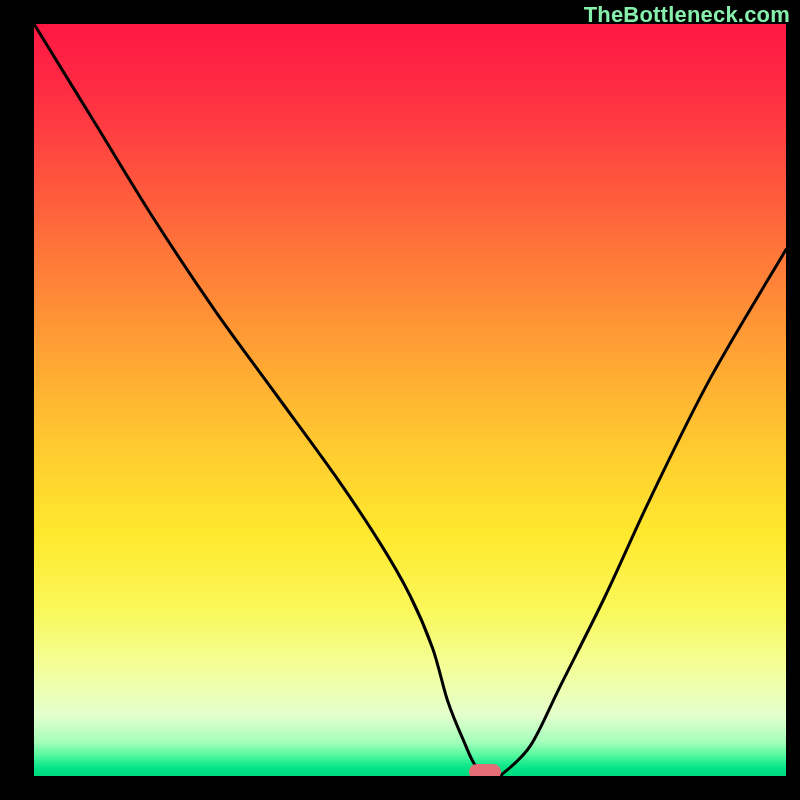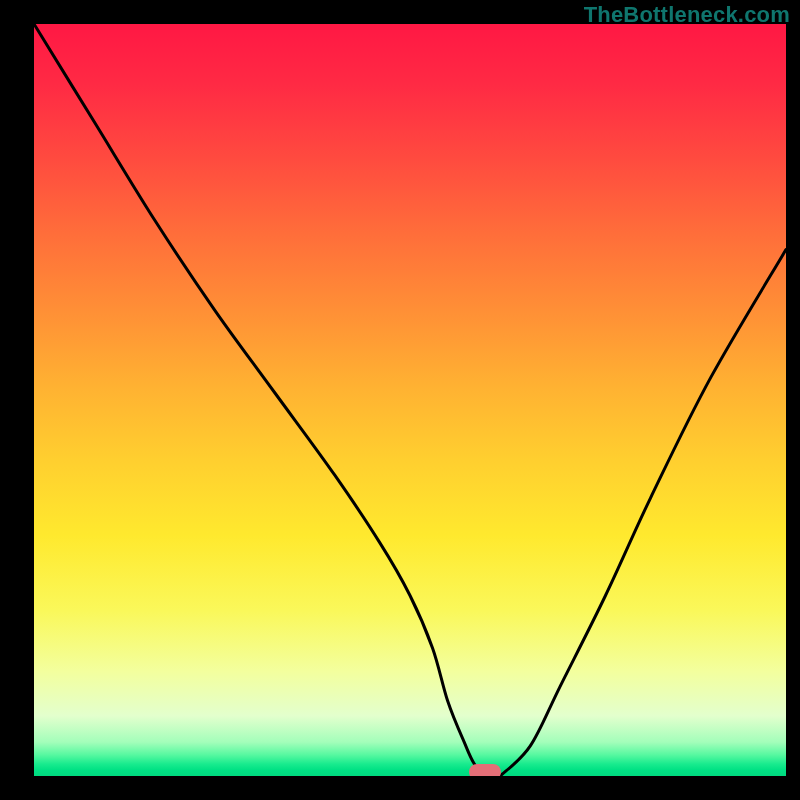--- a/index.html
+++ b/index.html
@@ -15,21 +15,21 @@
     position: relative;
     width: 800px;
     height: 800px;
   }
   .watermark {
     position: absolute;
     top: 2px;
     right: 10px;
     font-size: 22px;
     font-weight: 600;
-    color: #0f766e;
+    color: #86efac;
     letter-spacing: 0.2px;
     z-index: 3;
   }
   .plot {
     position: absolute;
     left: 34px;
     top: 24px;
     width: 752px;
     height: 752px;
     overflow: hidden;

